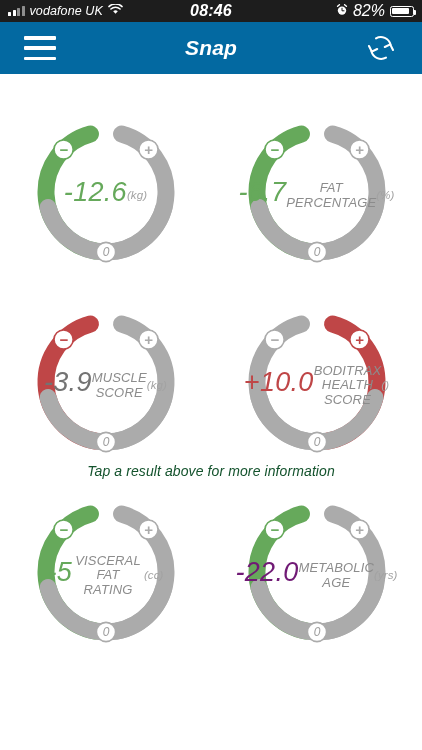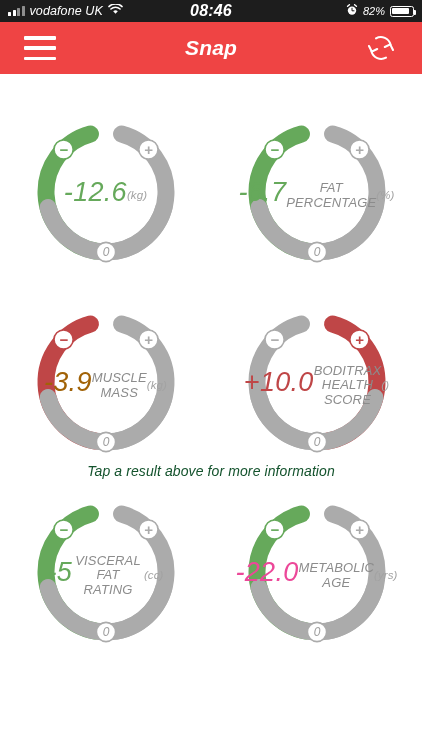--- a/index.html
+++ b/index.html
@@ -33,21 +33,21 @@
   }
   .sb-left  { display: flex; align-items: center; gap: 5px; }
   .sb-center{
     position: absolute; left: 0; right: 0; top: 0; height: 22px;
     display: flex; align-items: center; justify-content: center;
     font-size: 16px; font-weight: bold; letter-spacing: .2px;
     pointer-events: none;
   }
   .sb-right {
     margin-left: auto; display: flex; align-items: center; gap: 5px;
-    font-size: 11px;
+    font-size: 16px;
   }
   .carrier { font-size: 12.5px; letter-spacing: .1px; }
 
   .signal { display: flex; align-items: flex-end; gap: 1.5px; height: 10px; }
   .signal i { display:block; width: 3px; background: #ffffff; border-radius: .5px; }
   .signal i:nth-child(1){ height: 4px; }
   .signal i:nth-child(2){ height: 6px; }
   .signal i:nth-child(3){ height: 8px; background:#8e8e8e; }
   .signal i:nth-child(4){ height: 10px; background:#8e8e8e; }
 
@@ -58,21 +58,21 @@
   .batt::after{
     content:""; position:absolute; right:-3.4px; top:3px;
     width:2px; height:5px; background:#ffffff; border-radius:0 1px 1px 0;
   }
   .batt span{ display:block; height:100%; width:85%; background:#ffffff; border-radius:1px; }
 
   
   .header {
     position: relative;
     height: 52px;
-    background: #ef4444;
+    background: #0369a1;
     display: flex;
     align-items: center;
     padding: 0 24px;
   }
   .hamburger { width: 32px; height: 24px; display:flex; flex-direction:column; justify-content:space-between; cursor:pointer; }
   .hamburger span { display:block; height:3.5px; background:#ffffff; border-radius:1px; }
   .header-title {
     position:absolute; left:0; right:0; text-align:center;
     color:#ffffff; font-size:21px; font-weight:bold; letter-spacing:.2px;
     pointer-events:none;
@@ -237,22 +237,22 @@
           <path d="M 103.52914270615125 30.0444504226559 A 60 60 0 0 1 98.41889066001582 147.0884651807325" stroke="#ABABAB" stroke-width="17" fill="none" stroke-linecap="round"></path>
           <path d="M 145.9555495773441 103.52914270615125 A 60 60 0 0 1 30.044450422655906 103.52914270615126" stroke="#ABABAB" stroke-width="17" fill="none" stroke-linecap="round"></path>
           <circle cx="45.57359312880714" cy="45.573593128807154" r="9.6" fill="#ffffff" stroke="#BF4647" stroke-width="1.6"></circle>
           <text x="45.57359312880714" y="50.77359312880716" text-anchor="middle" fill="#BF4647" font-family="Liberation Sans, sans-serif" font-size="15" font-weight="600">−</text>
           <circle cx="130.42640687119285" cy="45.573593128807154" r="9.6" fill="#ffffff" stroke="#ABABAB" stroke-width="1.6"></circle>
           <text x="130.42640687119285" y="50.77359312880716" text-anchor="middle" fill="#ABABAB" font-family="Liberation Sans, sans-serif" font-size="15" font-weight="600">+</text>
           <circle cx="88" cy="148" r="9.6" fill="#ffffff" stroke="#ABABAB" stroke-width="1.6"></circle>
           <text x="88" y="152.3" text-anchor="middle" fill="#9e9e9e" font-family="Liberation Sans, sans-serif" font-size="12" font-weight="400">0</text>
         </svg>
         <div class="gauge-center">
-          <div class="g-value" style="color: #a16207; text-align: right;">-3.9</div>
-          <div class="g-label">MUSCLE MASS</div>
+          <div class="g-value" style="color: #737373; text-align: right;">-3.9</div>
+          <div class="g-label">MUSCLE SCORE</div>
           <div class="g-unit">(kg)</div>
         </div>
       </div>
     <div class="gauge">
         <svg viewBox="0 0 176 176">
           <path d="M 77.58110933998418 147.0884651807325 A 60 60 0 0 1 72.47085729384877 30.0444504226559" stroke="#ABABAB" stroke-width="17" fill="none" stroke-linecap="round"></path>
           <path d="M 103.52914270615125 30.0444504226559 A 60 60 0 0 1 98.41889066001582 147.0884651807325" stroke="#BF4647" stroke-width="17" fill="none" stroke-linecap="round"></path>
           <path d="M 145.9555495773441 103.52914270615125 A 60 60 0 0 1 30.044450422655906 103.52914270615126" stroke="#ABABAB" stroke-width="17" fill="none" stroke-linecap="round"></path>
           <circle cx="45.57359312880714" cy="45.573593128807154" r="9.6" fill="#ffffff" stroke="#ABABAB" stroke-width="1.6"></circle>
           <text x="45.57359312880714" y="50.77359312880716" text-anchor="middle" fill="#ABABAB" font-family="Liberation Sans, sans-serif" font-size="15" font-weight="600">−</text>
@@ -293,21 +293,21 @@
           <path d="M 103.52914270615125 30.0444504226559 A 60 60 0 0 1 98.41889066001582 147.0884651807325" stroke="#ABABAB" stroke-width="17" fill="none" stroke-linecap="round"></path>
           <path d="M 145.9555495773441 103.52914270615125 A 60 60 0 0 1 30.044450422655906 103.52914270615126" stroke="#ABABAB" stroke-width="17" fill="none" stroke-linecap="round"></path>
           <circle cx="45.57359312880714" cy="45.573593128807154" r="9.6" fill="#ffffff" stroke="#66A95B" stroke-width="1.6"></circle>
           <text x="45.57359312880714" y="50.77359312880716" text-anchor="middle" fill="#66A95B" font-family="Liberation Sans, sans-serif" font-size="15" font-weight="600">−</text>
           <circle cx="130.42640687119285" cy="45.573593128807154" r="9.6" fill="#ffffff" stroke="#ABABAB" stroke-width="1.6"></circle>
           <text x="130.42640687119285" y="50.77359312880716" text-anchor="middle" fill="#ABABAB" font-family="Liberation Sans, sans-serif" font-size="15" font-weight="600">+</text>
           <circle cx="88" cy="148" r="9.6" fill="#ffffff" stroke="#ABABAB" stroke-width="1.6"></circle>
           <text x="88" y="152.3" text-anchor="middle" fill="#9e9e9e" font-family="Liberation Sans, sans-serif" font-size="12" font-weight="400">0</text>
         </svg>
         <div class="gauge-center">
-          <div class="g-value" style="color: #ec4899;">-22.0</div>
+          <div class="g-value" style="color: #701a75;">-22.0</div>
           <div class="g-label">METABOLIC AGE</div>
           <div class="g-unit">(yrs)</div>
         </div>
       </div>
   </div>
 
   <div class="footer">Tap a result above for more information</div>
 
 </div>
 

